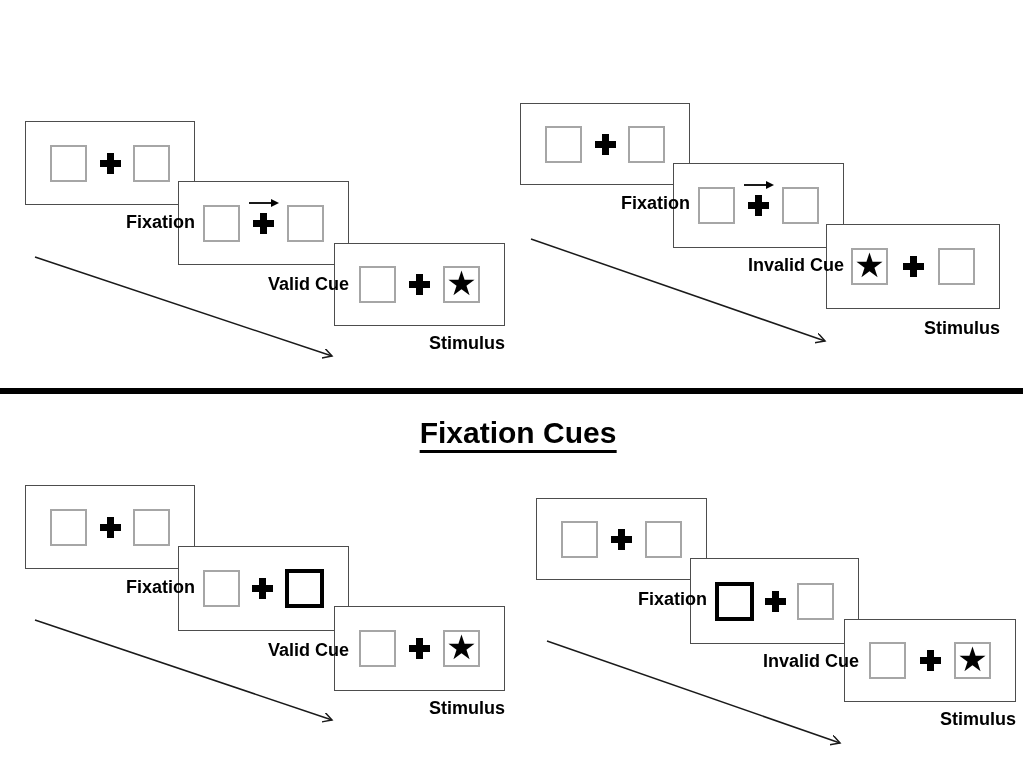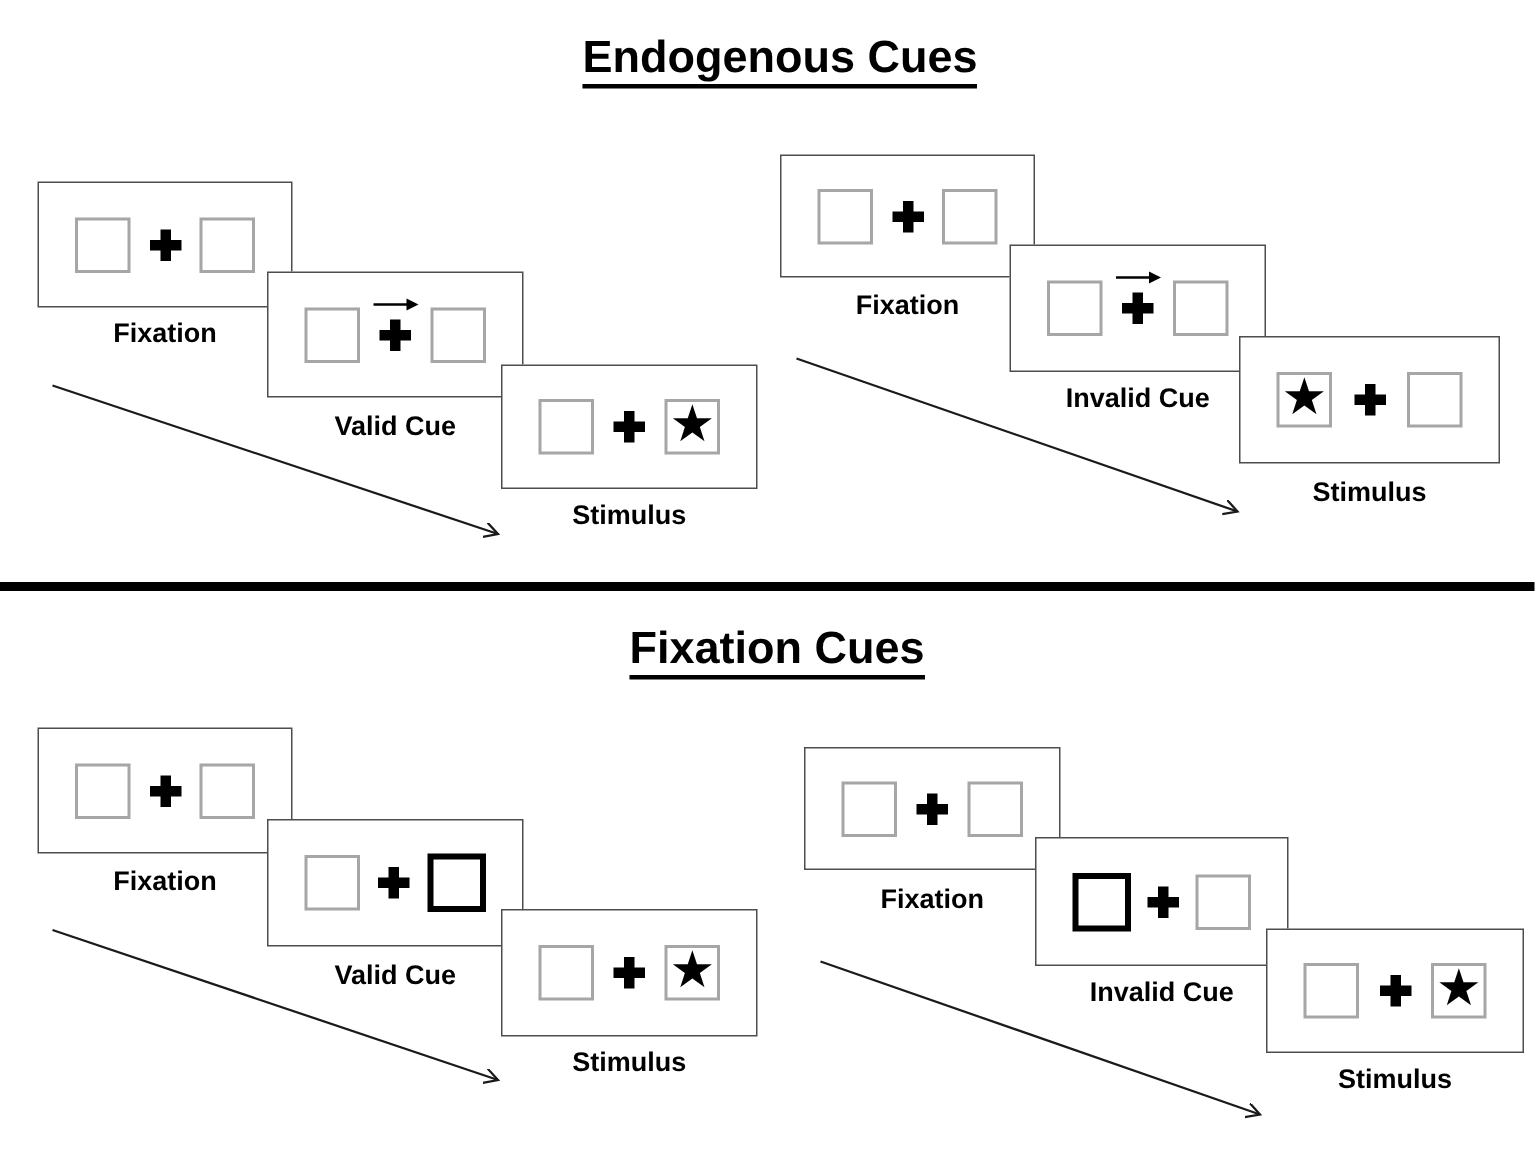--- a/index.html
+++ b/index.html
@@ -52,42 +52,41 @@
   .cue-arrow {
     position:absolute; top:15px; left:50%; transform:translateX(-50%);
   }
 
   .star {
     font-size:34px; line-height:33px; color:#000; margin-top:-3px;
     font-family:"DejaVu Sans", sans-serif;
   }
 
   .panel-label {
-    position:absolute; text-align:center; font-weight:bold; font-size:18px;
+    position:absolute; text-align:right; font-weight:bold; font-size:18px;
     white-space:nowrap; z-index:4;
   }
 </style>
 </head>
 <body>
 
 <div class="stage">
 
   <svg class="arrows-layer" width="1023" height="767" viewBox="0 0 1023 767">
     <defs>
       <marker id="ah" markerWidth="14" markerHeight="14" refX="9" refY="5" orient="auto" markerUnits="userSpaceOnUse">
         <path d="M0,0 L9,5 L0,10" fill="none" stroke="#1a1a1a" stroke-width="1.5"></path>
       </marker>
     </defs>
     <line x1="35" y1="257" x2="332" y2="356" stroke="#1a1a1a" stroke-width="1.5" marker-end="url(#ah)"></line>
     <line x1="531" y1="239" x2="825" y2="341" stroke="#1a1a1a" stroke-width="1.5" marker-end="url(#ah)"></line>
     <line x1="35" y1="620" x2="332" y2="720" stroke="#1a1a1a" stroke-width="1.5" marker-end="url(#ah)"></line>
     <line x1="547" y1="641" x2="840" y2="743" stroke="#1a1a1a" stroke-width="1.5" marker-end="url(#ah)"></line>
   </svg>
 
-  <div class="section-title" style="left:520px; top:22px">Endogenous Cues</div>
 
   <div class="panel z1" style="left:25px; top:121px; width:170px; height:84px">
     <div class="box"></div>
     <div class="mid">
       <div class="plus"></div>
     </div>
     <div class="box"></div>
   </div>
   <div class="panel-label" style="left:25px; top:212px; width:170px">Fixation</div>
 

